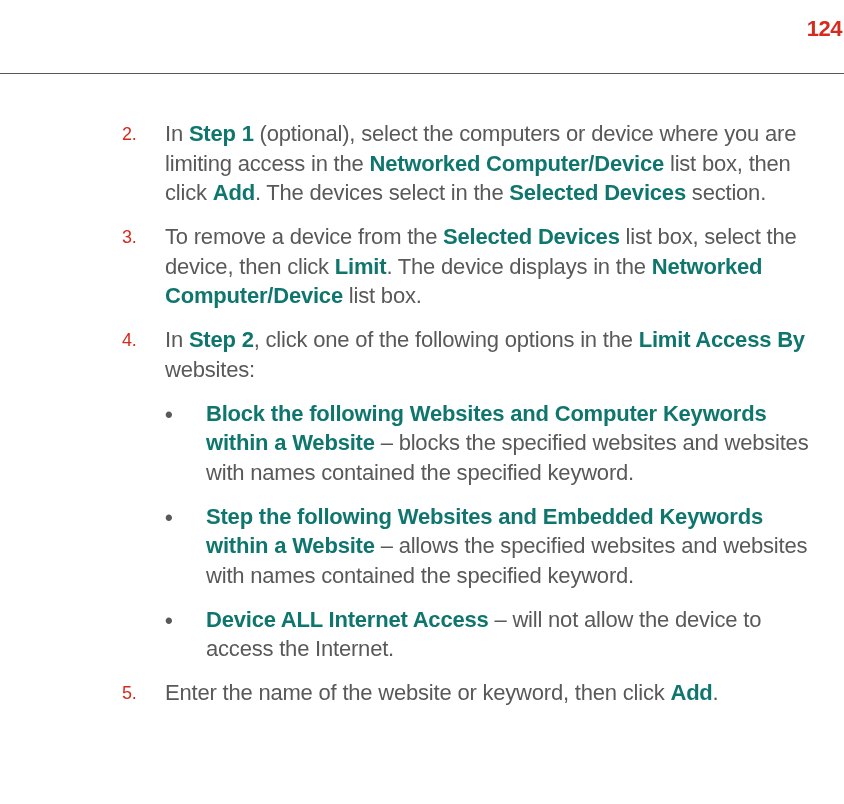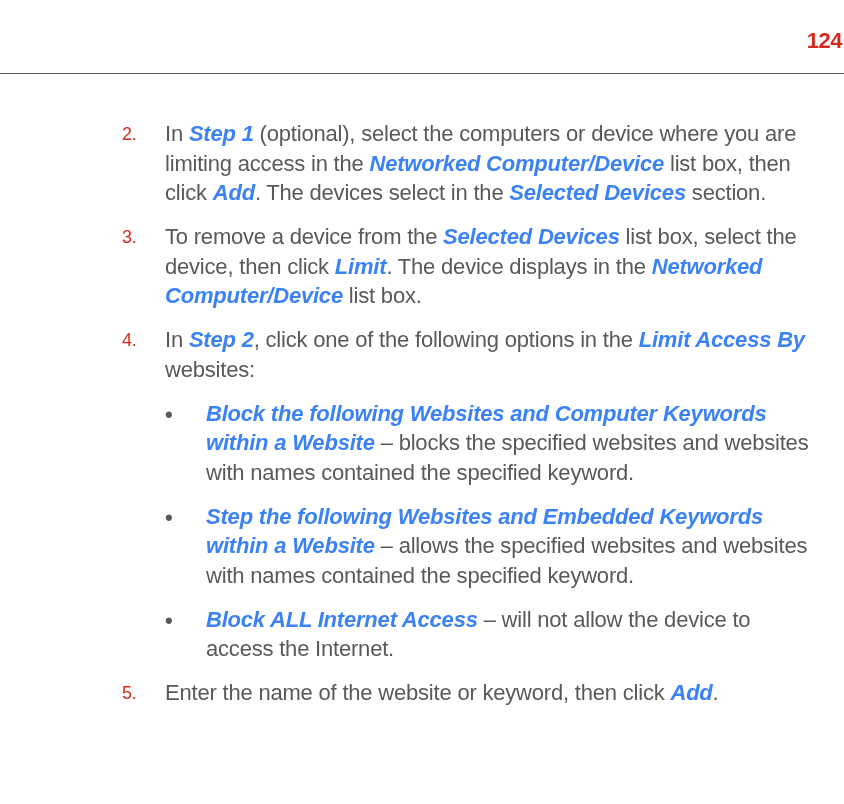--- a/index.html
+++ b/index.html
@@ -16,21 +16,20 @@
       height: 75px;
     }
     .page-number {
       position: absolute;
       top: 16px;
       right: 2px;
       font-size: 22px;
       font-weight: 700;
       color: #D52B1E;
       letter-spacing: -0.5px;
-      margin-top: 12px;
     }
     .divider {
       position: absolute;
       top: 73px;
       left: 0;
       right: 0;
       height: 1px;
       background: #595959;
     }
     .content {
@@ -61,22 +60,21 @@
     }
     .bullet-mark {
       position: absolute;
       left: 0;
       top: 1px;
       color: #595959;
       font-weight: 700;
     }
     .bold {
       font-weight: 700;
-      color: #3b82f6;
-      font-style: italic;
+      color: #0f766e;
     }
   </style>
 </head>
 <body>
 
 <div class="header-area">
   <div class="page-number">124</div>
 </div>
 <div class="divider"></div>
 
@@ -102,21 +100,21 @@
     <span class="bold">Block the following Websites and Computer Keywords within a Website</span><span> – blocks the specified websites and websites with names contained the specified keyword.</span>
   </div>
 
   <div class="bullet-item">
     <span class="bullet-mark">•</span>
     <span class="bold">Step the following Websites and Embedded Keywords within a Website</span><span> – allows the specified websites and websites with names contained the specified keyword.</span>
   </div>
 
   <div class="bullet-item">
     <span class="bullet-mark">•</span>
-    <span class="bold">Block ALL Internet Access</span><span> – will not allow the device to access the Internet.</span>
+    <span class="bold">Device ALL Internet Access</span><span> – will not allow the device to access the Internet.</span>
   </div>
 
   <div class="ordered-item">
     <span class="ordered-number">5.</span>
     <span>Enter the name of the website or keyword, then click </span><span class="bold">Add</span><span>.</span>
   </div>
 
 </div>
 
 </body></html>

